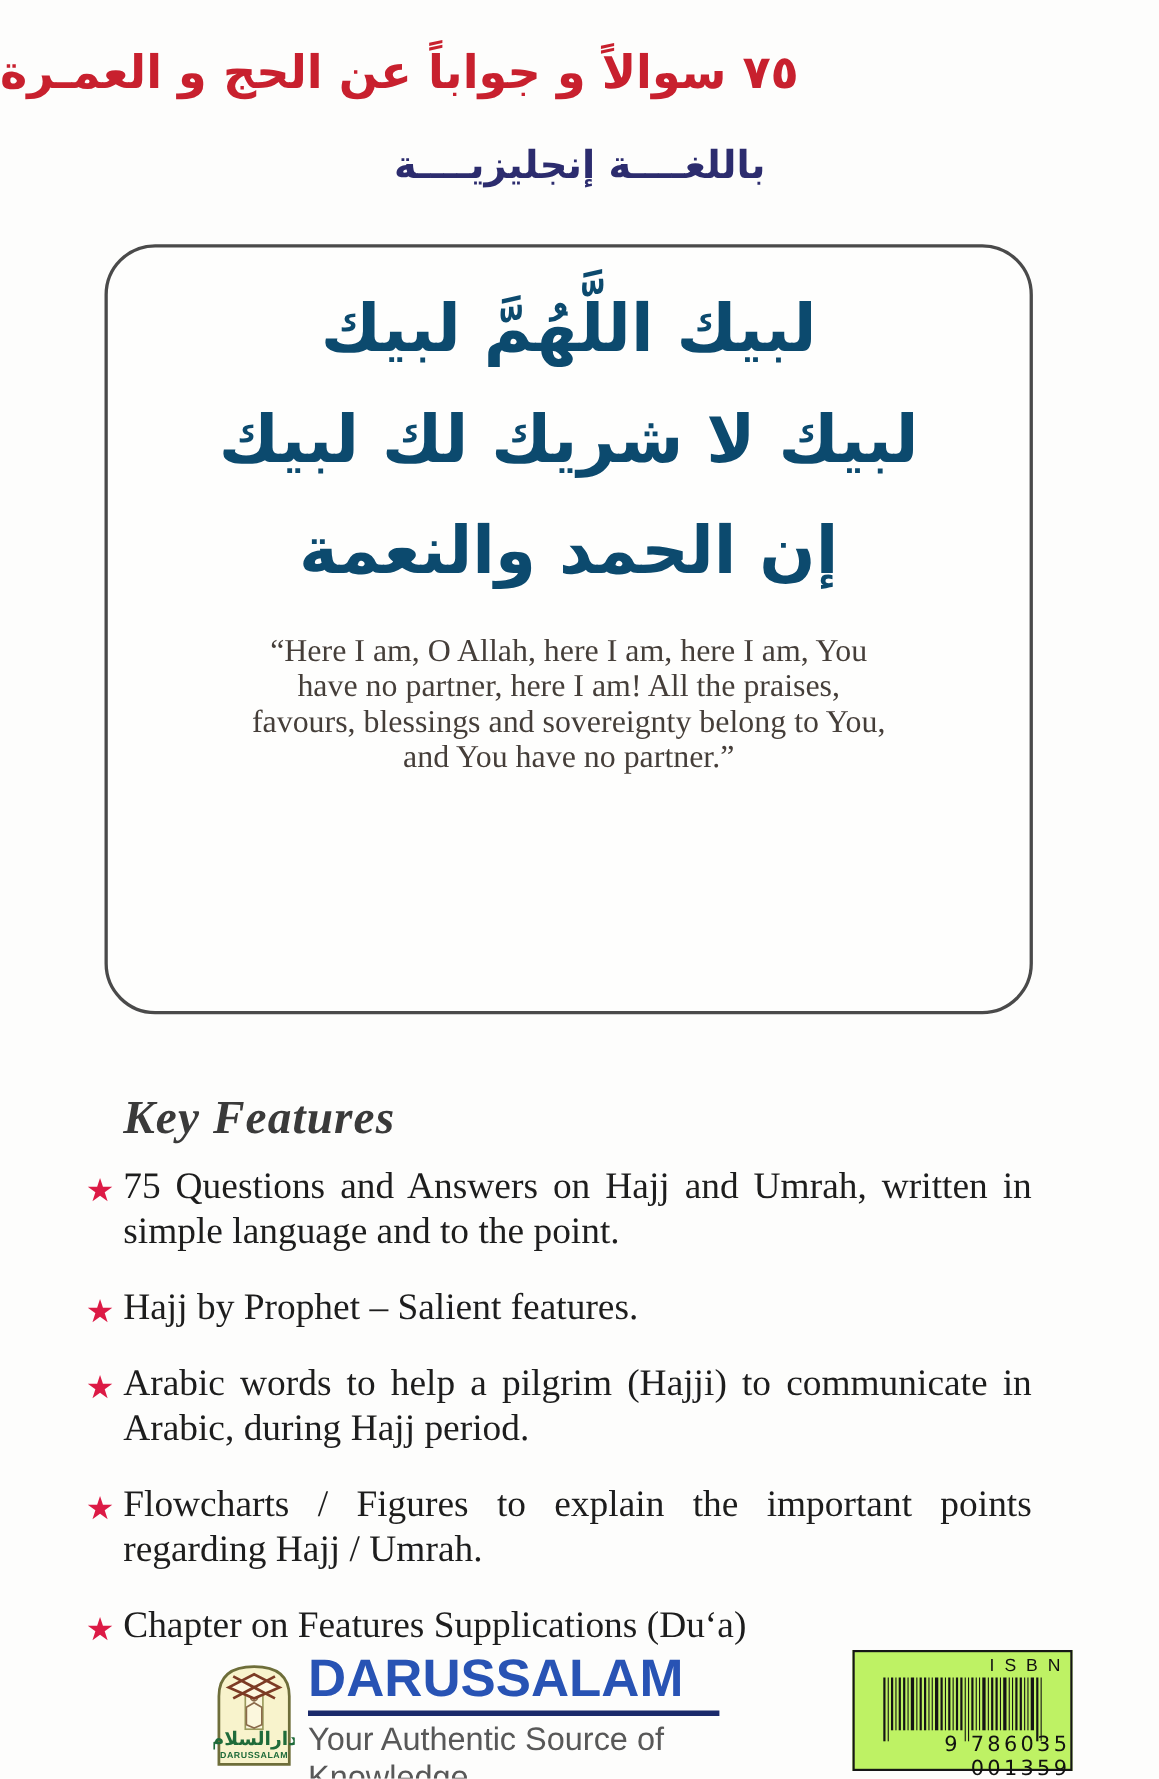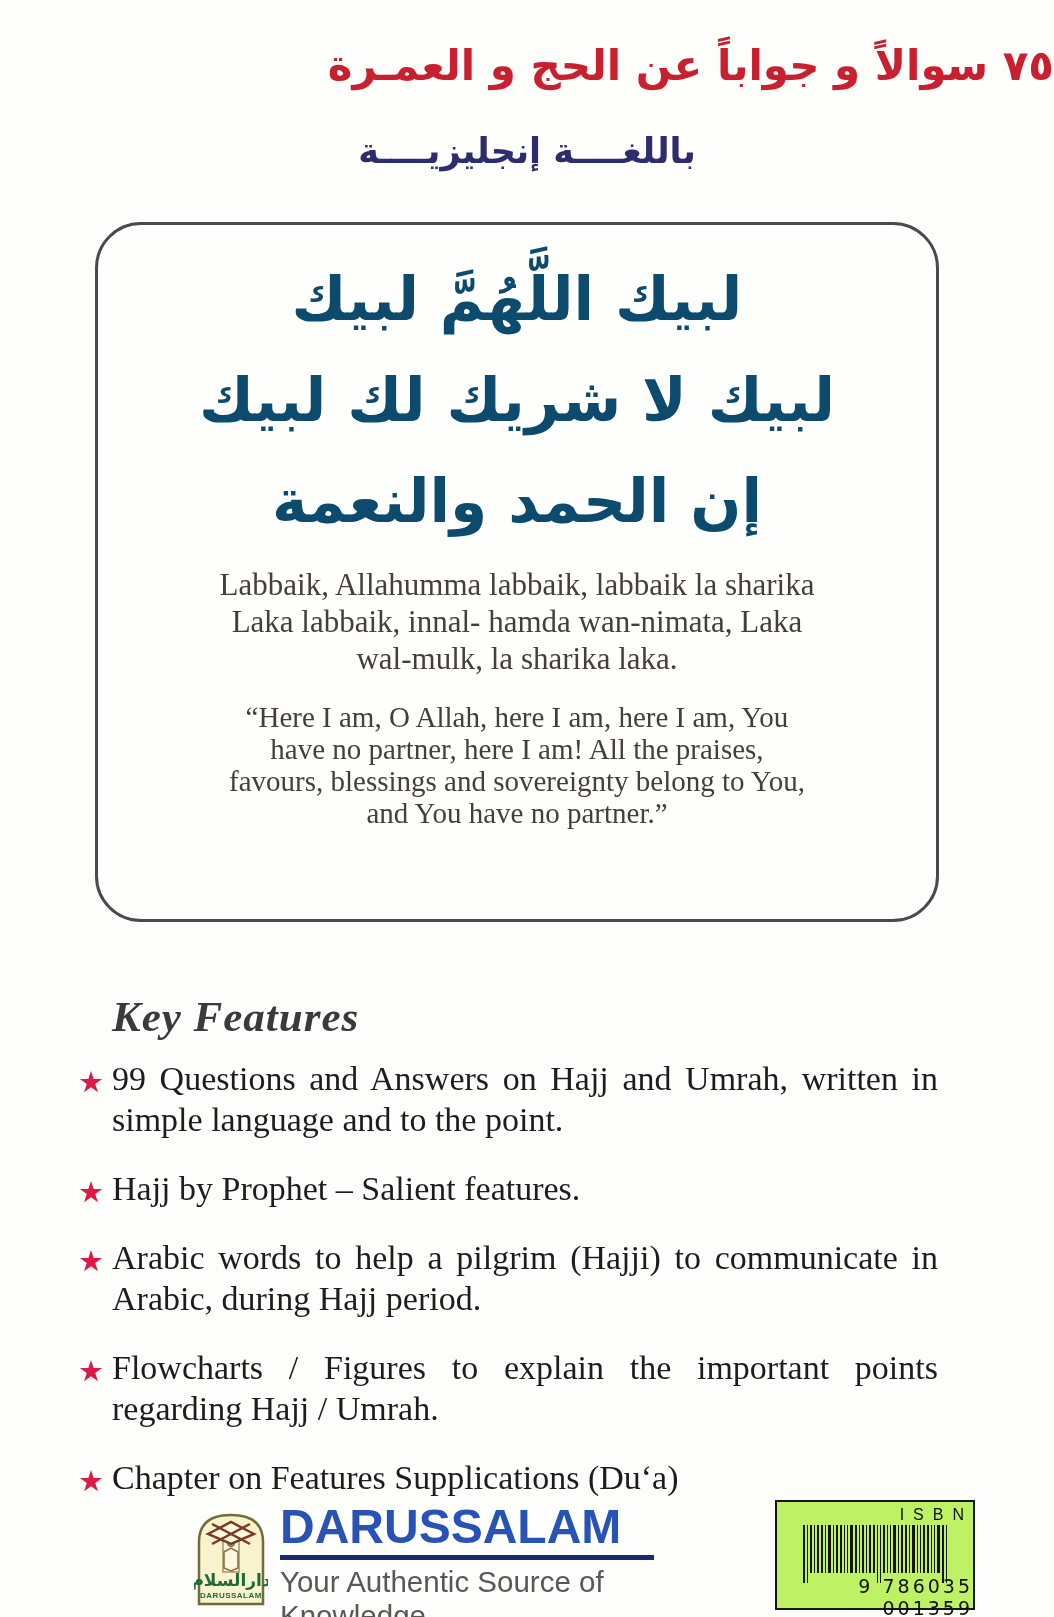--- a/index.html
+++ b/index.html
@@ -1,20 +1,20 @@
 <!DOCTYPE html>
 <html><head>
 <meta charset="utf-8">
 <style>
   html,body{margin:0;padding:0;background:#ffffff;}
   .page{position:relative;width:1054px;height:1617px;background:#fdfdfc;overflow:hidden;
         font-family:"Liberation Serif",serif;}
 
   
-  .title-ar{position:absolute;top:34px;left:0;width:1054px;text-align:right;direction:rtl;
+  .title-ar{position:absolute;top:34px;left:0;width:1054px;text-align:left;direction:rtl;
             font-family:"DejaVu Sans",sans-serif;font-weight:bold;font-size:42px;line-height:64px;
             color:#c8202e;}
   .subtitle-ar{position:absolute;top:122px;left:0;width:1054px;text-align:center;direction:rtl;
             font-family:"DejaVu Sans",sans-serif;font-weight:bold;font-size:35px;line-height:58px;
             color:#2c2c6e;}
 
   
   .talbiyah-box{position:absolute;left:95px;top:222px;width:844px;height:700px;
             border:3px solid #4a4a4a;border-radius:46px;background:#fefefd;box-sizing:border-box;}
   .arabic-calligraphy{margin-top:24px;text-align:center;direction:rtl;
@@ -59,35 +59,32 @@
 
   <div class="title-ar">٧٥ سوالاً و جواباً عن الحج و العمـرة</div>
   <div class="subtitle-ar">باللغــــة إنجليزيــــة</div>
 
   <div class="talbiyah-box">
     <div class="arabic-calligraphy">
       <div>لبيك اللَّهُمَّ لبيك</div>
       <div>لبيك لا شريك لك لبيك</div>
       <div>إن الحمد والنعمة</div>
     </div>
-    <div class="transliteration">Labbaik, Allahumma labbaik, labbaik la sharika
-Laka labbaik, innal- hamda wan-nimata, Laka
-wal-mulk, la sharika laka.</div>
     <div class="translation">“Here I am, O Allah, here I am, here I am, You
 have no partner, here I am! All the praises,
 favours, blessings and sovereignty belong to You,
 and You have no partner.”</div>
   </div>
 
   <div class="features-heading">Key Features</div>
 
   <ul class="features-list">
     <li class="feature-item">
       <span class="star">★</span>
-      <span>99 Questions and Answers on Hajj and Umrah, written in simple language and to the point.</span>
+      <span>75 Questions and Answers on Hajj and Umrah, written in simple language and to the point.</span>
     </li>
     <li class="feature-item">
       <span class="star">★</span>
       <span>Hajj by Prophet – Salient features.</span>
     </li>
     <li class="feature-item">
       <span class="star">★</span>
       <span>Arabic words to help a pilgrim (Hajji) to communicate in Arabic, during Hajj period.</span>
     </li>
     <li class="feature-item">

